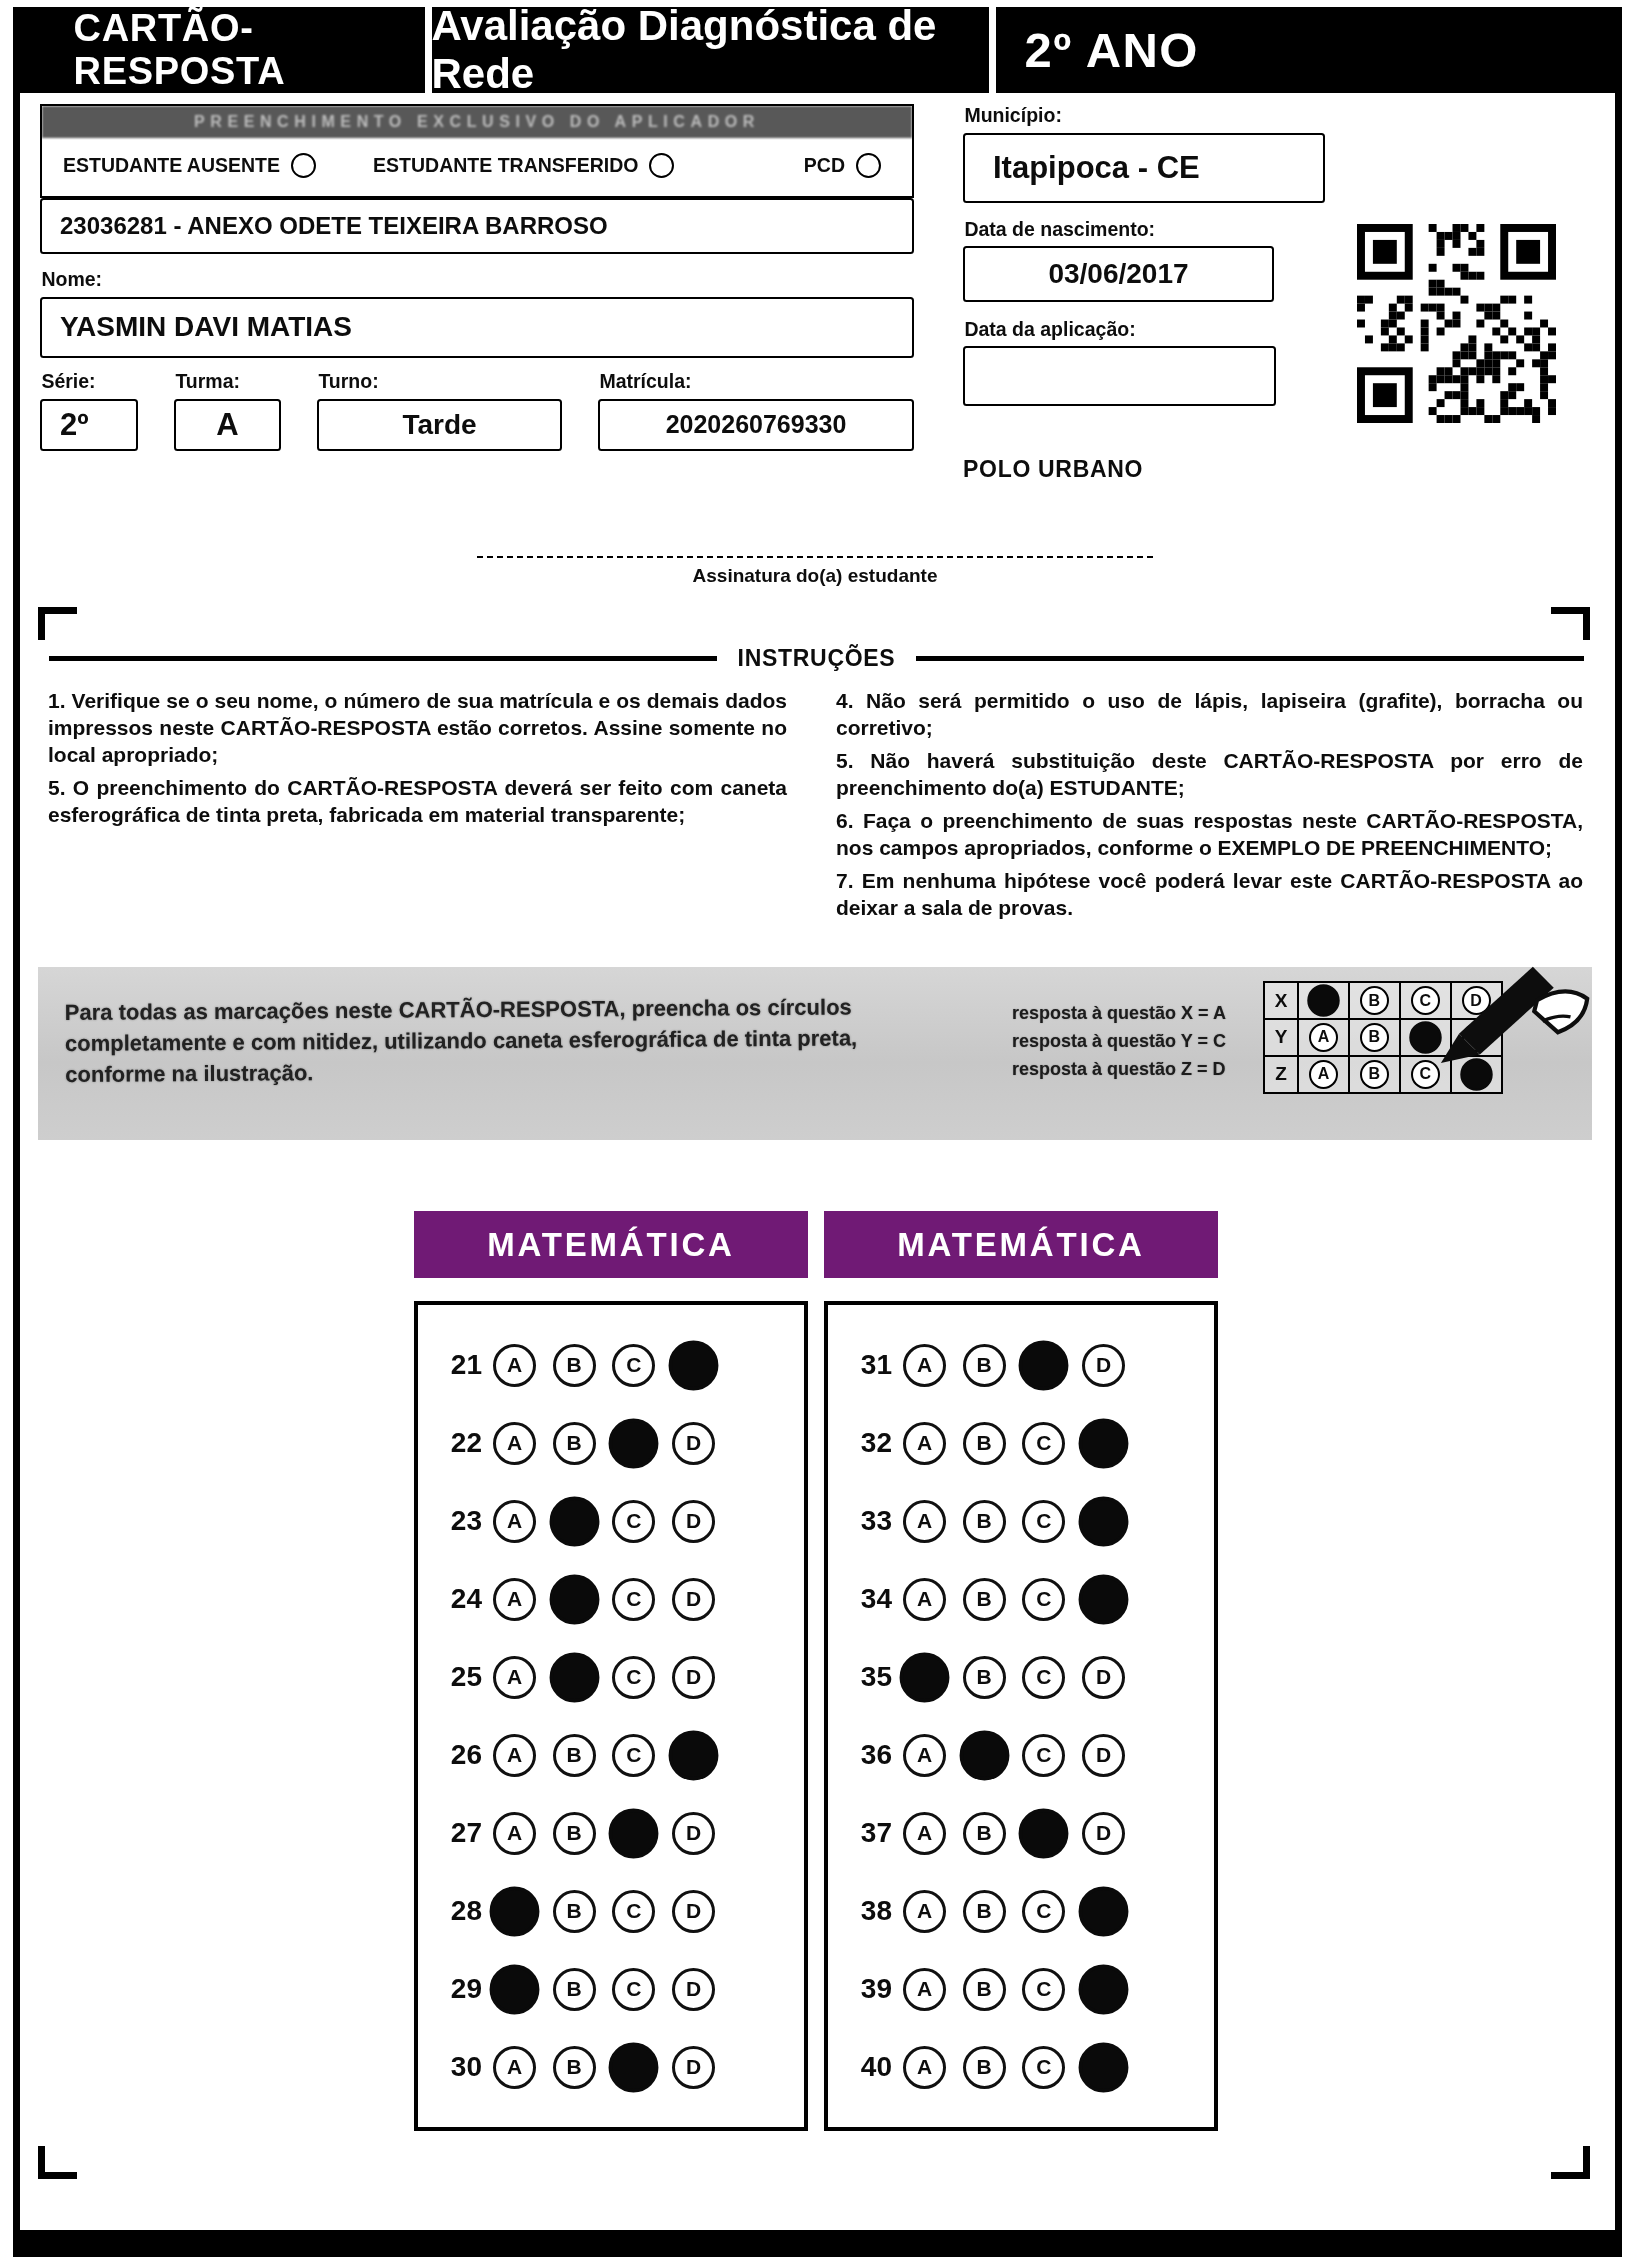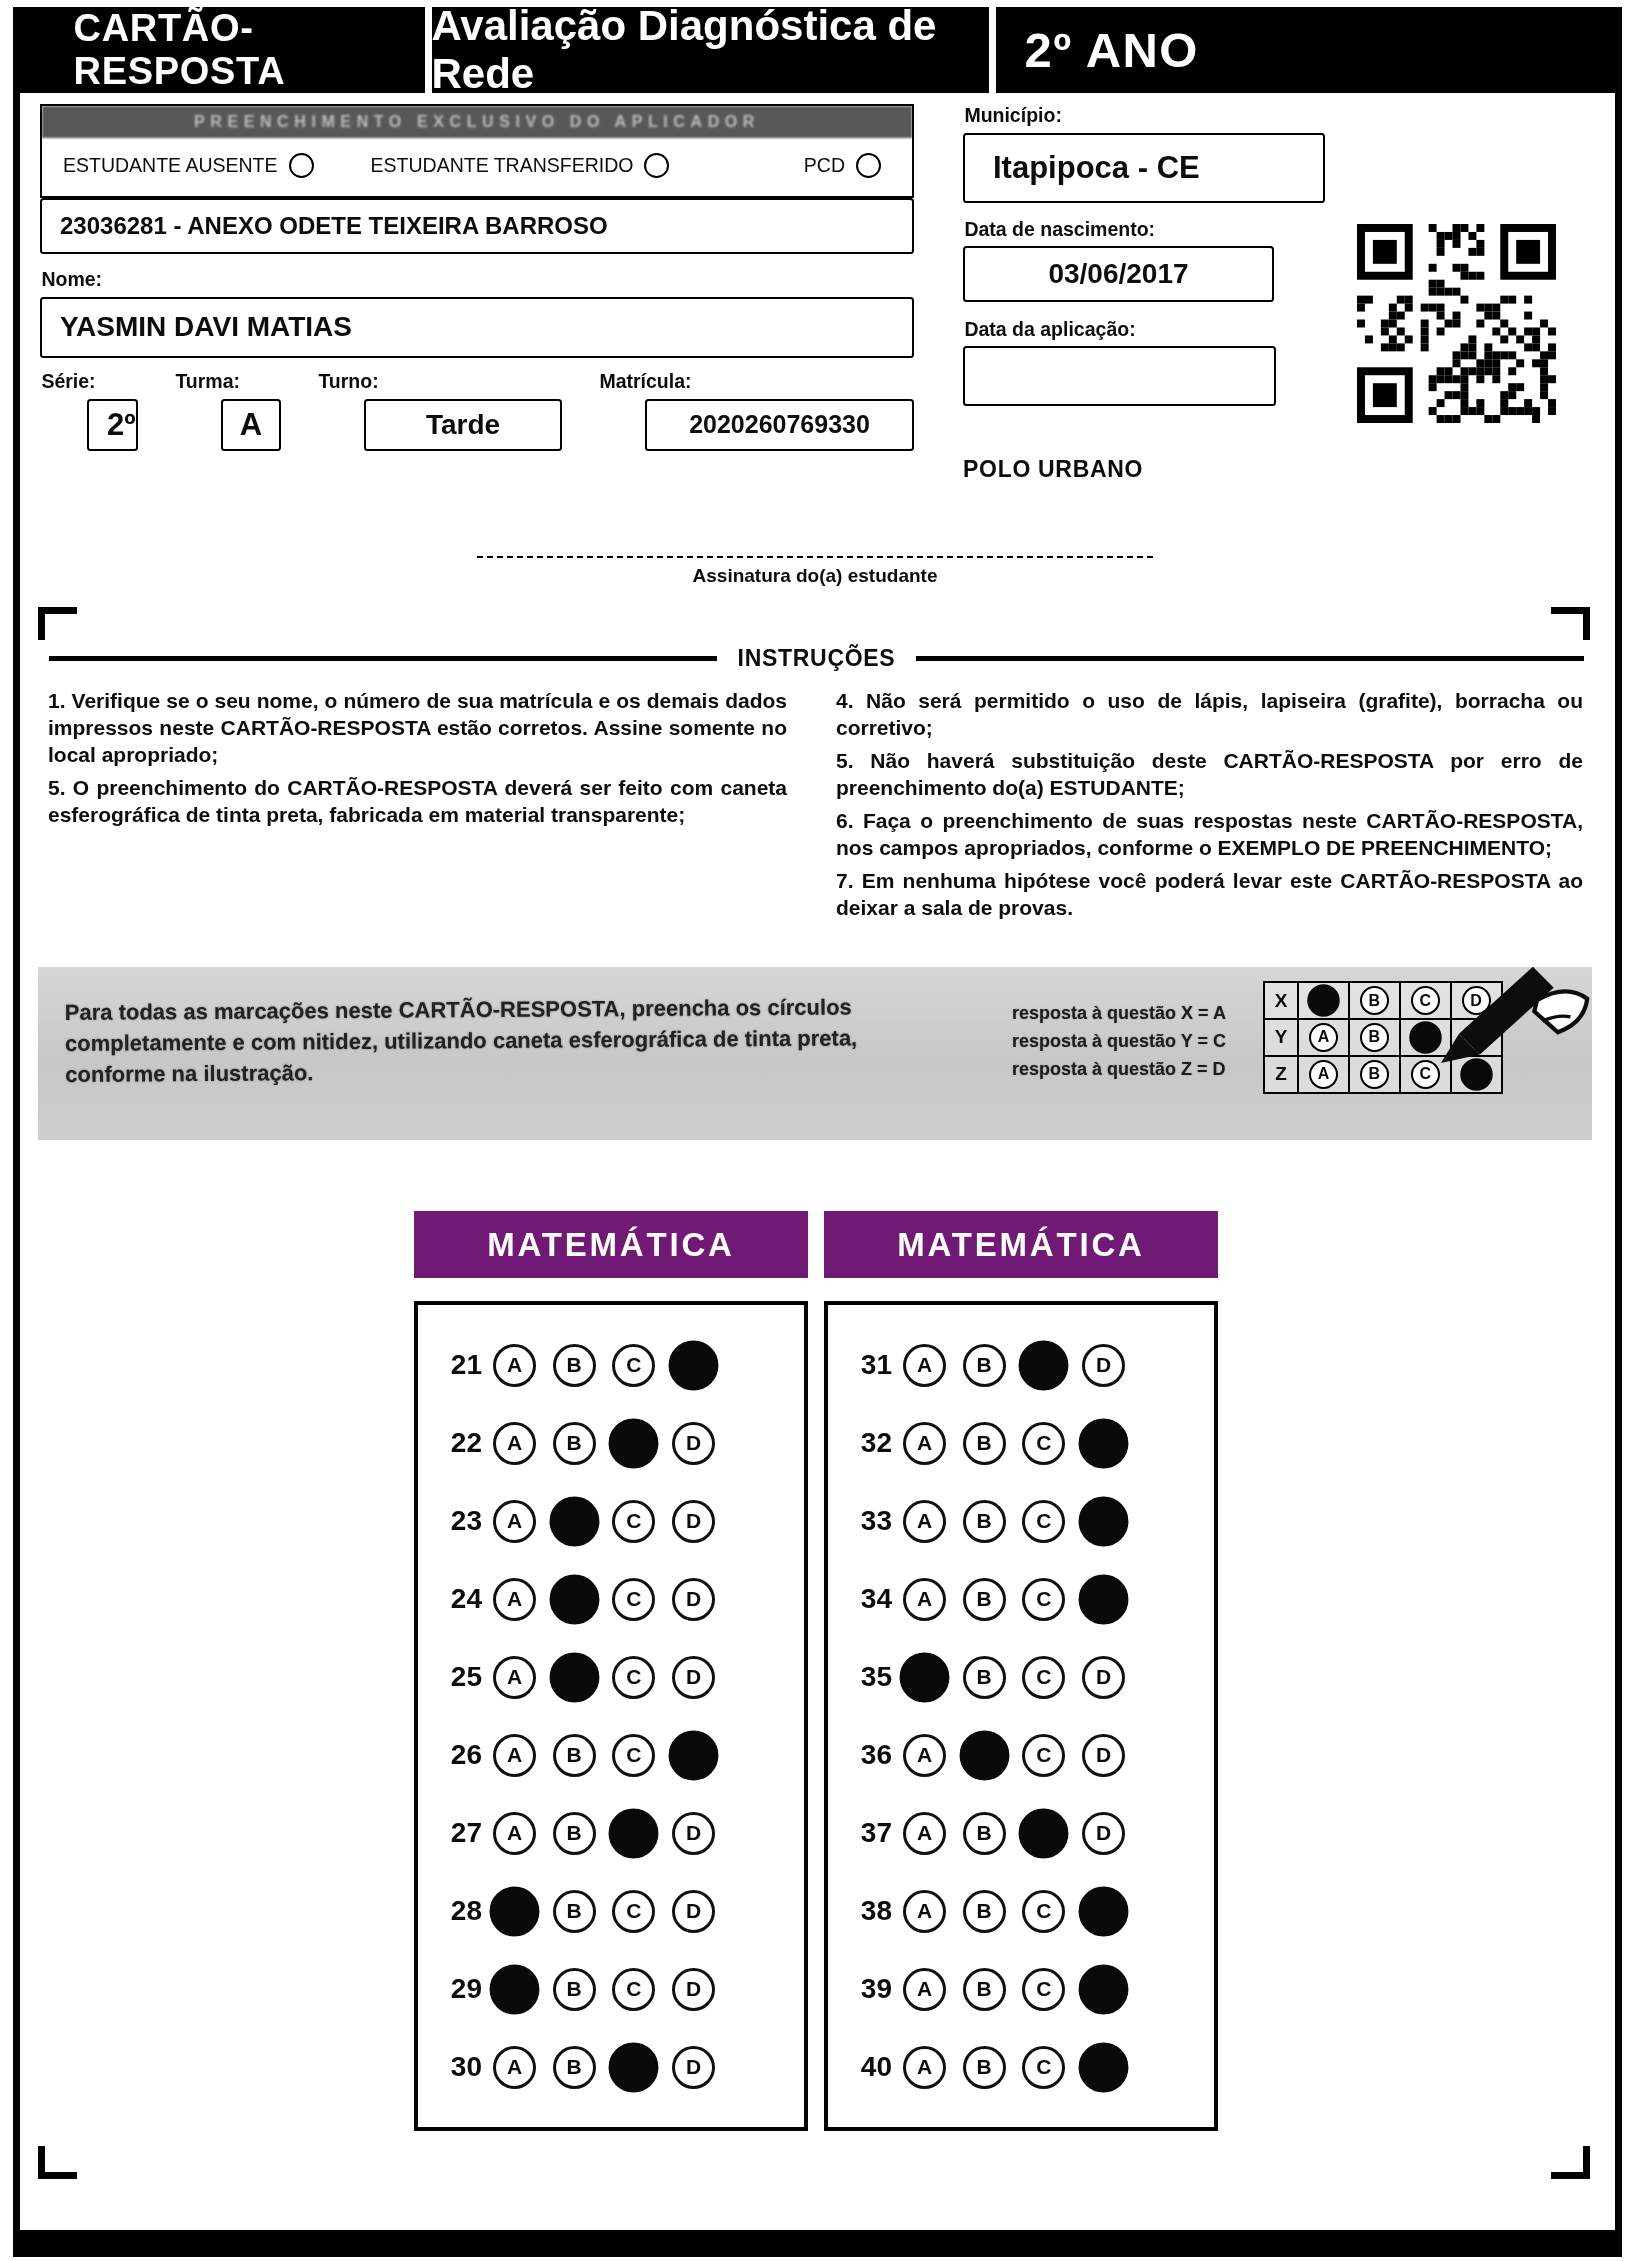--- a/index.html
+++ b/index.html
@@ -20,34 +20,34 @@
   .hdr-grade { flex:1 1 auto; padding-left:29px; font-size:49px; font-weight:700; letter-spacing:1.4px; }
 
   
   .col-left { position:absolute; left:40px; top:104px; width:874px; }
   .col-right { position:absolute; left:963px; top:104px; width:362px; }
   .qr { position:absolute; left:1357px; top:224px; width:199px; height:199px; }
 
   .check-panel { border:2.1px solid #000; }
   .applicator-bar { height:32px; line-height:32px; background:#000; text-align:center;
     color:#9a9a9a; opacity:.65; filter:blur(0.8px); letter-spacing:5.6px; font-size:16px; font-weight:700; }
-  .check-row { display:flex; align-items:flex-end; padding:15.3px 31px 18px 21px; }
+  .check-row { display:flex; align-items:flex-end; padding:15.3px 31px 18px 21px;font-weight:bold; }
   .check-item { display:flex; align-items:center; font-size:19.5px; }
   .check-item + .check-item { margin-left:57px; }
   .check-item:last-child { margin-left:auto; }
   .circle { width:25px; height:25px; border:2.1px solid #000; border-radius:50%; margin-left:11px; background:#fff; }
 
   .lbl { margin:14px 0 5.6px 1.4px; font-weight:700; font-size:19.5px; }
   .fbox { border:2.8px solid #000; border-radius:3.5px; display:flex; align-items:center; padding:0 18px; font-weight:700; background:#fff; }
   .fbox.local { height:56px; font-size:24px; }
   .fbox.nome  { height:61px; font-size:28px; }
 
   .row4 { display:flex; justify-content:space-between; margin-top:12.5px; }
   .fgroup .lbl { margin-top:0; }
-  .fgroup .fbox { height:52px; justify-content:center;margin-left:47px; }
+  .fgroup .fbox { height:52px; justify-content:center; }
   .fg-serie { width:98px; } .fg-serie .fbox { justify-content:flex-start; font-size:31px; }
   .fg-turma { width:107px; } .fg-turma .fbox { font-size:31px; }
   .fg-turno { width:245px; } .fg-turno .fbox { font-size:28px; }
   .fg-matricula { width:316px; } .fg-matricula .fbox { font-size:25px; }
 
   .col-right .lbl { margin-top:15.3px; }
   .col-right .lbl:first-child { margin-top:0; }
   .fbox.municipio { height:70px; font-size:31px; padding-left:28px; }
   .fbox.nascimento { height:56px; width:311px; font-size:28px; justify-content:center; }
   .fbox.aplicacao { height:60px; width:313px; }

